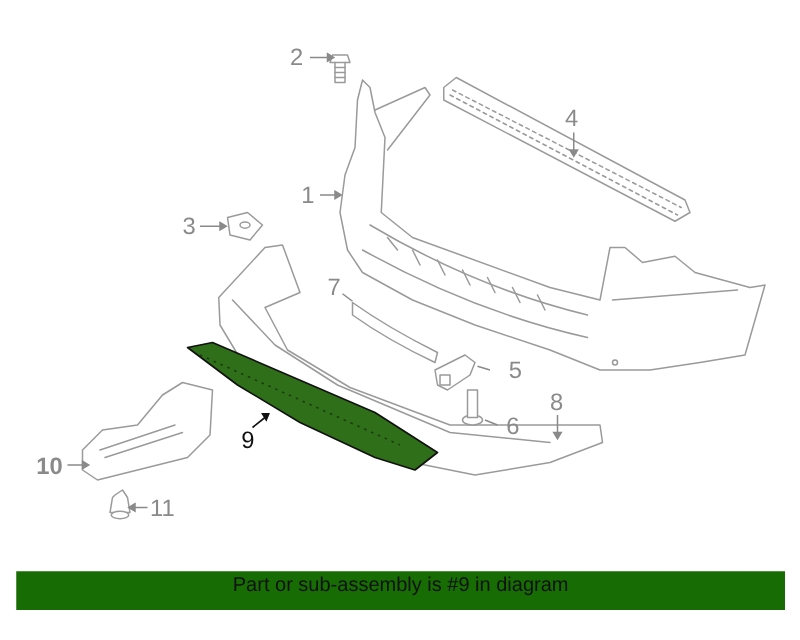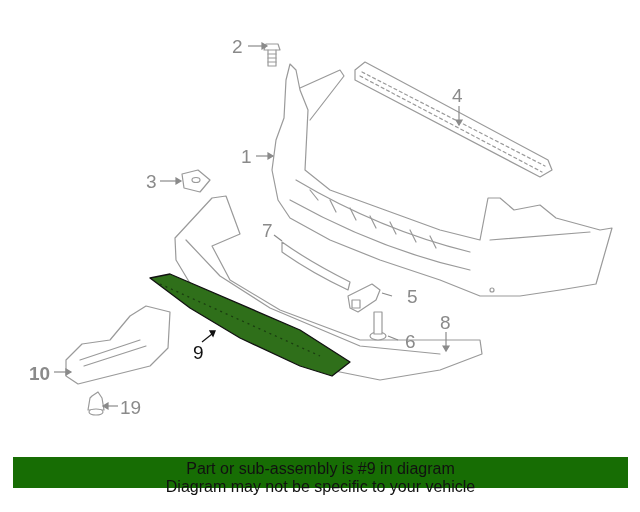--- a/index.html
+++ b/index.html
@@ -108,19 +108,18 @@
   <span class="callout" style="left:232px;top:37px;">2</span>
   <span class="callout" style="left:241px;top:147px;">1</span>
   <span class="callout" style="left:146px;top:172px;">3</span>
   <span class="callout" style="left:452px;top:86px;">4</span>
   <span class="callout" style="left:262px;top:221px;">7</span>
   <span class="callout" style="left:407px;top:287px;">5</span>
   <span class="callout" style="left:405px;top:332px;">6</span>
   <span class="callout" style="left:440px;top:313px;">8</span>
   <span class="callout active" style="left:193px;top:343px;">9</span>
   <span class="callout" style="left:29px;top:364px;font-weight:bold;">10</span>
-  <span class="callout" style="left:120px;top:398px;">19</span>
+  <span class="callout" style="left:120px;top:398px;">11</span>
 </div>
 
 <div id="banner">
   <span class="line line1">Part or sub-assembly is #9 in diagram</span>
-  <span class="line line2">Diagram may not be specific to your vehicle</span>
 </div>
 
 </body></html>

